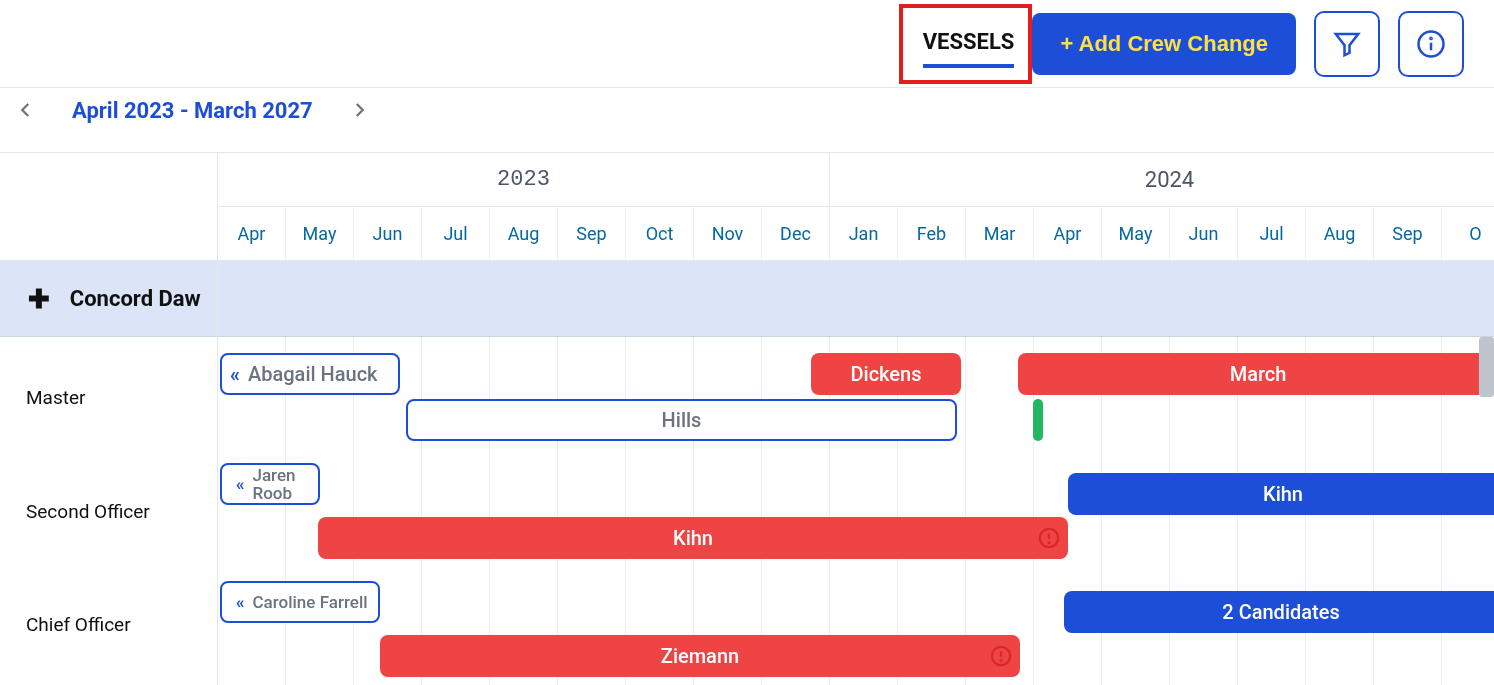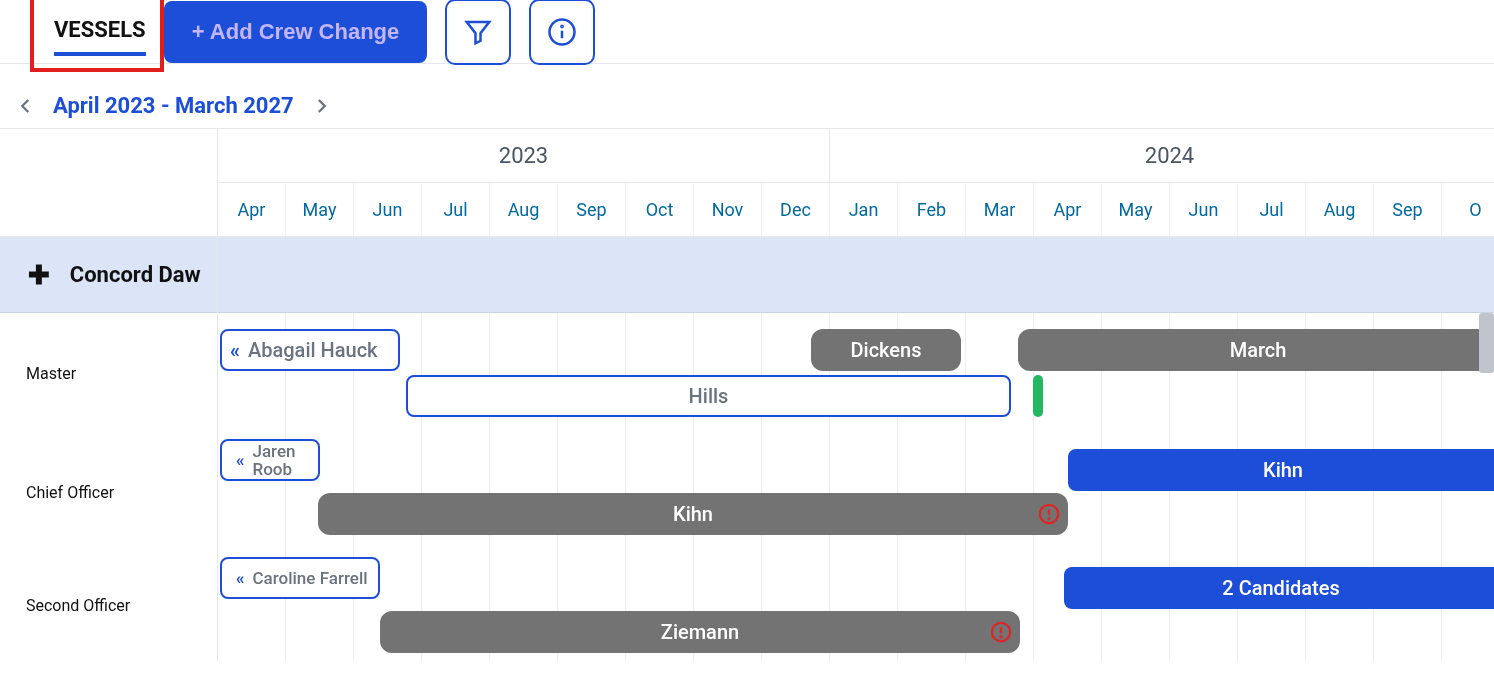--- a/index.html
+++ b/index.html
@@ -1,63 +1,63 @@
 <!DOCTYPE html>
 <html><head>
 <meta charset="utf-8">
 <style>
 * { box-sizing: border-box; margin: 0; padding: 0; }
 body { font-family: -apple-system, BlinkMacSystemFont, "Segoe UI", Roboto, Arial, sans-serif; background: #fff; width: 1494px; height: 685px; overflow: hidden; position: relative; }
 
 
-.header { display: flex; align-items: center; justify-content: flex-start; padding: 10px 30px 10px 30px; border-bottom: 1px solid #e5e7eb; height: 64px; }
+.header { display: flex; align-items: center; justify-content: flex-end; padding: 10px 30px 10px 30px; border-bottom: 1px solid #e5e7eb; height: 88px; }
 .tabs-wrap { border: 4px solid #e11d1d; padding: 4px 14px 4px 20px; display: flex; align-items: center; gap: 22px; height: 80px; }
 .tab { font-size: 22px; font-weight: 700; color: #9ca3af; cursor: pointer; padding: 10px 0; border-bottom: 4px solid transparent; }
 .tab.active { color: #111; border-bottom: 4px solid #1d4ed8; }
 .header-right { display: flex; align-items: center; gap: 18px; }
-.btn-primary { background: #1d4ed8; color: #c4b5fd; font-size: 22px; font-weight: 600; border: none; border-radius: 8px; padding: 18px 28px; cursor: pointer; }
+.btn-primary { background: #1d4ed8; color: #fde047; font-size: 22px; font-weight: 600; border: none; border-radius: 8px; padding: 18px 28px; cursor: pointer; }
 .icon-btn { width: 66px; height: 66px; border: 2px solid #1d4ed8; border-radius: 10px; background: #fff; display: flex; align-items: center; justify-content: center; cursor: pointer; }
 .icon-btn svg { width: 30px; height: 30px; stroke: #1d4ed8; fill: none; stroke-width: 2; }
 
 
-.date-bar { display: flex; align-items: flex-end; gap: 15px; padding: 10px 14px; border-bottom: 1px solid #e5e7eb; height: 65px; }
+.date-bar { display: flex; align-items: flex-start; gap: 34px; padding: 10px 14px; border-bottom: 1px solid #e5e7eb; height: 65px; }
 .chev { width: 24px; height: 24px; cursor: pointer; display:flex; align-items:center; justify-content:center; }
 .chev svg { width: 18px; height: 18px; stroke: #6b7280; fill: none; stroke-width: 3; }
 .date-range { color: #1d4ed8; font-size: 22px; font-weight: 700; }
 
 
 .timeline { position: relative; display: flex; height: 532px; }
 .left-col { width: 218px; flex: 0 0 218px; border-right: 1px solid #e5e7eb; background:#fff; z-index:2;}
 .grid-area { flex: 1; position: relative; overflow: hidden; }
 
 
 .year-row { height: 54px; display: flex; border-bottom: 1px solid #e5e7eb; }
 .year-cell { flex: 0 0 auto; text-align: center; font-size: 22px; color: #4b5563; border-right: 1px solid #e5e7eb; display: flex; align-items: center; justify-content: center; }
 .month-row { height: 54px; display: flex; border-bottom: 1px solid #e5e7eb; }
 .month-cell { width: 68px; flex: 0 0 68px; text-align: center; font-size: 18px; color: #0369a1; border-right: 1px solid #f1f1f1; display: flex; align-items: center; justify-content: center; }
 
 
 .left-spacer { height: 108px; border-bottom: 1px solid #e5e7eb; }
 .vessel-row { height: 76px; background: #dbe5f7; display: flex; align-items: center; gap: 20px; padding-left: 28px; font-size: 22px; font-weight: 700; color:#111; border-bottom:1px solid #cbd5e1;}
 .vessel-row .plus { font-size: 26px; font-weight: 900; cursor:pointer; }
-.role-row { display: flex; align-items: center; padding-left: 26px; font-size: 16px; color: #111; }
+.role-row { display: flex; align-items: center; padding-left: 26px; font-size: 19px; color: #111; }
 .role-master { height: 120px; }
 .role-chief { height: 118px; }
 .role-second { height: 108px; }
 
 
 .grid-bg { position: absolute; top: 108px; left: 0; right: 0; bottom: 0; display: flex; }
 .grid-col { width: 68px; flex: 0 0 68px; border-right: 1px solid #eceef1; }
 .grid-vessel-row { position: absolute; top: 108px; left: 0; right: 0; height: 76px; background: #dbe5f7; border-bottom:1px solid #cbd5e1;}
 
 
 .bar { position: absolute; height: 42px; border-radius: 8px; display: flex; align-items: center; justify-content: center; font-size: 20px; font-weight: 500; cursor:pointer; white-space: nowrap; overflow:hidden; }
 .bar.outline { background: #fff; border: 2px solid #1d4ed8; color: #6b7280; }
 .bar.outline .dchev { color:#1d4ed8; font-weight:700; margin-right:8px; margin-left:8px; }
-.bar.green { background: #737373; color: #fff; border-radius: 12px; }
+.bar.green { background: #ef4444; color: #fff; }
 .bar.blue { background: #1d4ed8; color: #fff; }
 .bar.small-green { background:#22b862; width:10px; border-radius:5px; }
 .bar .warn { position:absolute; right:8px; top:50%; transform:translateY(-50%); width:22px; height:22px; }
 .bar .warn svg { width:22px; height:22px; stroke:#dc2626; fill:none; stroke-width:2.5; }
 
 
 .scroll-stub { position:absolute; right:0; top:184px; width:15px; height:60px; background:#c0c4cc; border-radius:3px; }
 </style>
 </head>
 <body>
@@ -101,31 +101,31 @@
 
   <div class="left-col">
     <div class="left-spacer"></div>
     <div class="vessel-row">
       <span class="plus">✚</span>
       <span>Concord Daw</span>
     </div>
     <div class="role-row role-master">
         <span>Master</span>
       </div>
+    <div class="role-row role-second">
+        <span>Second Officer</span>
+      </div>
     <div class="role-row role-chief">
         <span>Chief Officer</span>
       </div>
-    <div class="role-row role-second">
-        <span>Second Officer</span>
-      </div>
   </div>
 
   <div class="grid-area">
     <div class="year-row" id="year-row">
-        <div class="year-cell" style="width: 612px;">2023</div>
+        <div class="year-cell" style="width: 612px; font-family: Liberation Mono, monospace;">2023</div>
         <div class="year-cell" style="width: 680px;">2024</div>
       </div>
     <div class="month-row" id="month-row">
         <div class="month-cell">Apr</div>
         <div class="month-cell">May</div>
         <div class="month-cell">Jun</div>
         <div class="month-cell">Jul</div>
         <div class="month-cell">Aug</div>
         <div class="month-cell">Sep</div>
         <div class="month-cell">Oct</div>
@@ -168,21 +168,21 @@
     <div class="bar outline" style="top:200px; left:2px; width:180px; justify-content:flex-start;">
         <span class="dchev">«</span>
         <span>Abagail Hauck</span>
       </div>
     <div class="bar green" style="top:200px; left:593px; width:150px;">
         <span>Dickens</span>
       </div>
     <div class="bar green" style="top:200px; left:800px; width:480px; border-top-right-radius:0;border-bottom-right-radius:0;">
         <span>March</span>
       </div>
-    <div class="bar outline" style="top:246px; left:188px; width:605px;">
+    <div class="bar outline" style="top:246px; left:188px; width:551px;">
         <span>Hills</span>
       </div>
     <div class="bar small-green" style="top:246px; left:815px; height:42px;"></div>
 
     <div class="bar outline" style="top:310px; left:2px; width:100px; justify-content:flex-start; padding-left:6px; font-size:17px; line-height:18px; text-align:left;">
         <span class="dchev">«</span>
         <span style="white-space:normal;">Jaren Roob</span>
       </div>
     <div class="bar blue" style="top:320px; left:850px; width:430px; border-top-right-radius:0;border-bottom-right-radius:0;">
         <span>Kihn</span>

